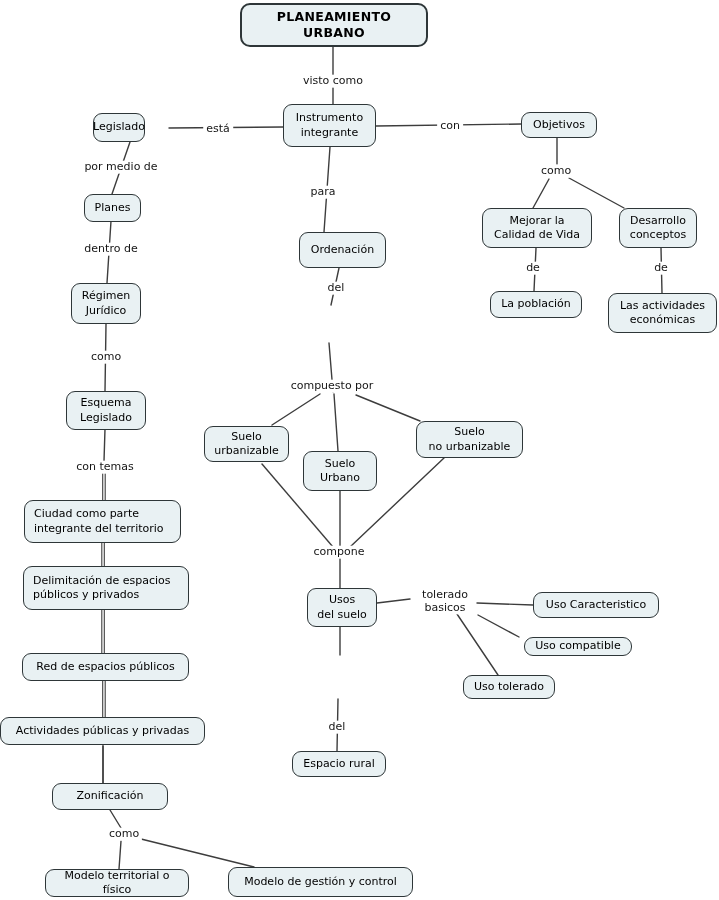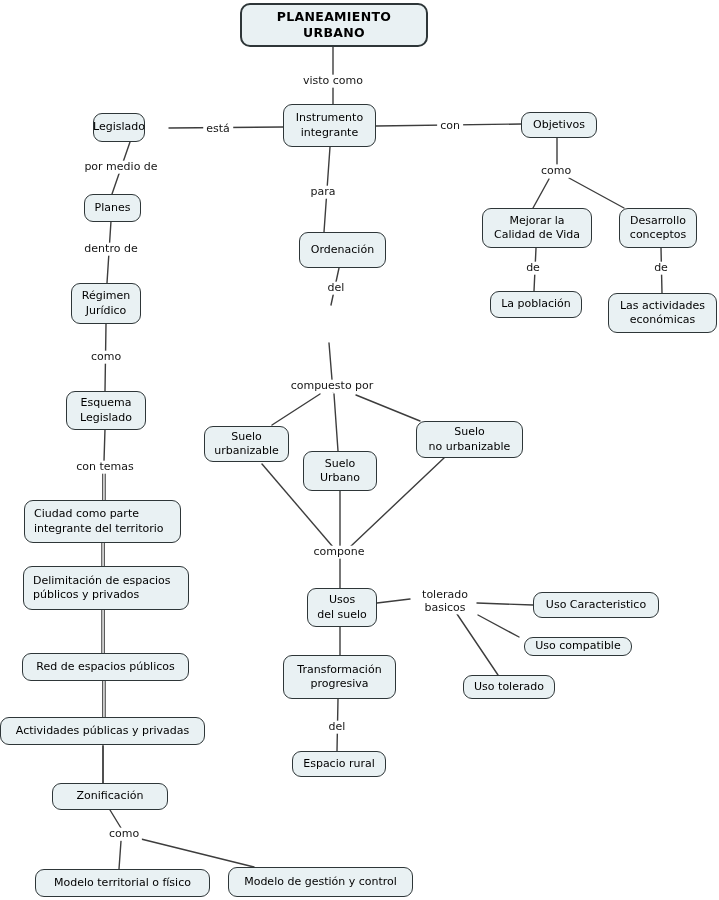--- a/index.html
+++ b/index.html
@@ -128,31 +128,29 @@
 urbanizable</div>
   <div class="node" style="left:303px;top:451px;width:74px;height:40px">Suelo
 Urbano</div>
   <div class="node" style="left:416px;top:421px;width:107px;height:37px">Suelo
 no urbanizable</div>
   <div class="node" style="left:307px;top:588px;width:70px;height:39px">Usos
 del suelo</div>
   <div class="node" style="left:533px;top:592px;width:126px;height:26px">Uso Caracteristico</div>
   <div class="node" style="left:524px;top:637px;width:108px;height:19px">Uso compatible</div>
   <div class="node" style="left:463px;top:675px;width:92px;height:24px">Uso tolerado</div>
-  <div class="node" style="left:283px;top:655px;width:113px;height:44px">Transformación
-progresiva</div>
   <div class="node" style="left:292px;top:751px;width:94px;height:26px">Espacio rural</div>
   <div class="node align-left" style="left:24px;top:500px;width:157px;height:43px">Ciudad como parte
 integrante del territorio</div>
   <div class="node align-left" style="left:23px;top:566px;width:166px;height:44px">Delimitación de espacios
 públicos y privados</div>
   <div class="node" style="left:22px;top:653px;width:167px;height:28px">Red de espacios públicos</div>
   <div class="node" style="left:0px;top:717px;width:205px;height:28px">Actividades públicas y privadas</div>
   <div class="node" style="left:52px;top:783px;width:116px;height:27px">Zonificación</div>
-  <div class="node" style="left:35px;top:869px;width:175px;height:28px">Modelo territorial o físico</div>
+  <div class="node" style="left:45px;top:869px;width:144px;height:28px">Modelo territorial o físico</div>
   <div class="node" style="left:228px;top:867px;width:185px;height:30px">Modelo de gestión y control</div>
 
   <span class="link-label" style="left:333px;top:81px">visto como</span>
   <span class="link-label" style="left:218px;top:129px">está</span>
   <span class="link-label" style="left:450px;top:126px">con</span>
   <span class="link-label" style="left:323px;top:192px">para</span>
   <span class="link-label" style="left:121px;top:167px">por medio de</span>
   <span class="link-label" style="left:111px;top:249px">dentro de</span>
   <span class="link-label" style="left:106px;top:357px">como</span>
   <span class="link-label" style="left:105px;top:467px">con temas</span>

